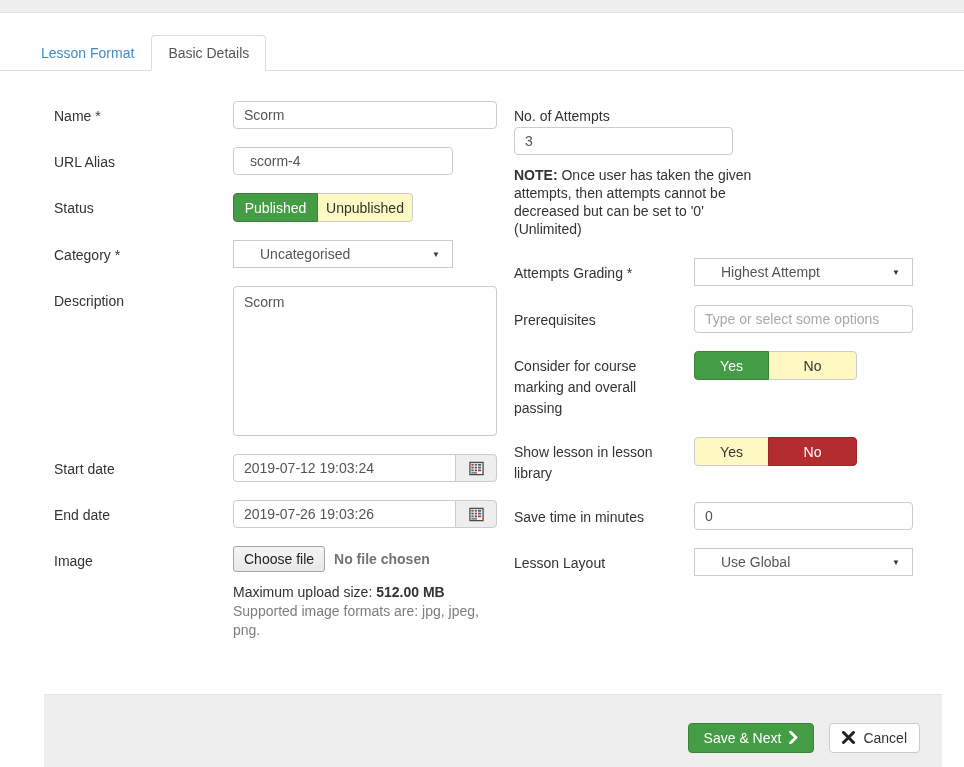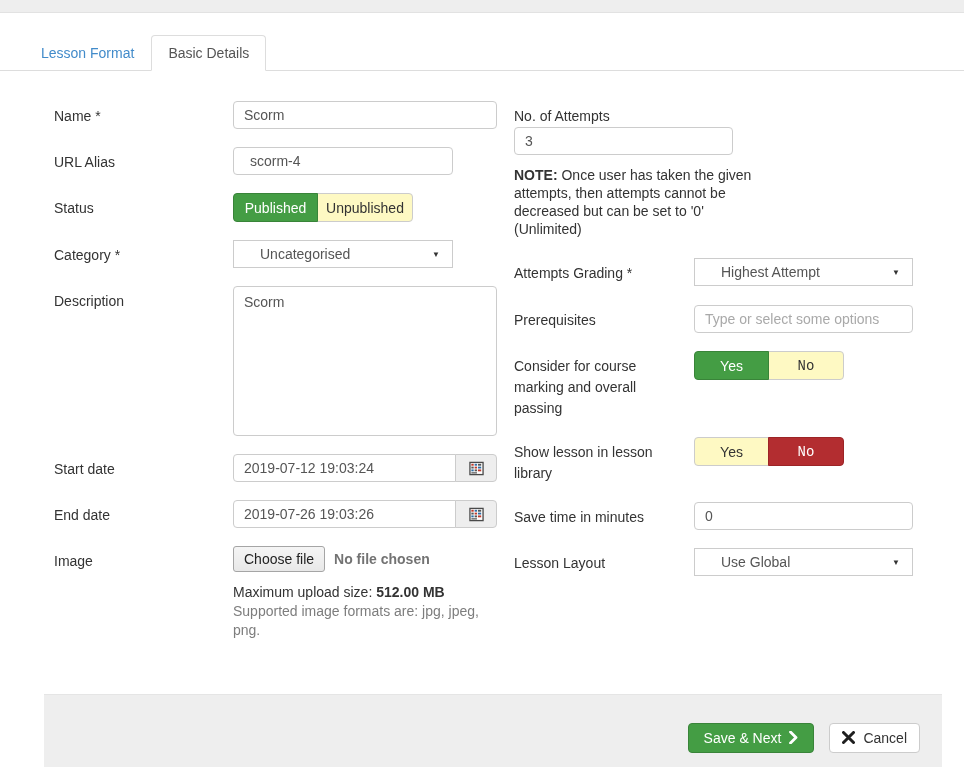--- a/index.html
+++ b/index.html
@@ -63,21 +63,21 @@
   .tgroup { display:inline-flex; }
   .tbtn {
     height:29px; border:1px solid #ccc; background:#fef9c3; color:#333;
     font-family:"Liberation Sans", sans-serif; font-size:14px;
     display:inline-flex; align-items:center; justify-content:center; cursor:pointer;
   }
   .tbtn.first { border-radius:4px 0 0 4px; }
   .tbtn.last  { border-radius:0 4px 4px 0; margin-left:-1px; }
   .tbtn.on-green { background:#449d44; border-color:#398439; color:#fff; z-index:1; }
   .tbtn.on-red   { background:#b32d30; border-color:#9c2426; color:#fff; z-index:1; }
-  .wp1 { width:85px; } .wp2 { width:96px; } .wy { width:75px; } .wn { width:76px;font-family:Liberation Mono, monospace; }
+  .wp1 { width:85px; } .wp2 { width:96px; } .wy { width:75px; } .wn { width:89px; }
 
   
   .note { margin:11px 0 1px 0; line-height:18px; color:#333; width:250px; }
   .note b { font-weight:bold; }
   .upload-note { margin-top:11px; line-height:19px; color:#333; }
   .upload-note b { font-weight:bold; }
   .formats-note { color:#7d7d7d; line-height:19px; }
 
   
   .filewrap { display:flex; align-items:center; }

